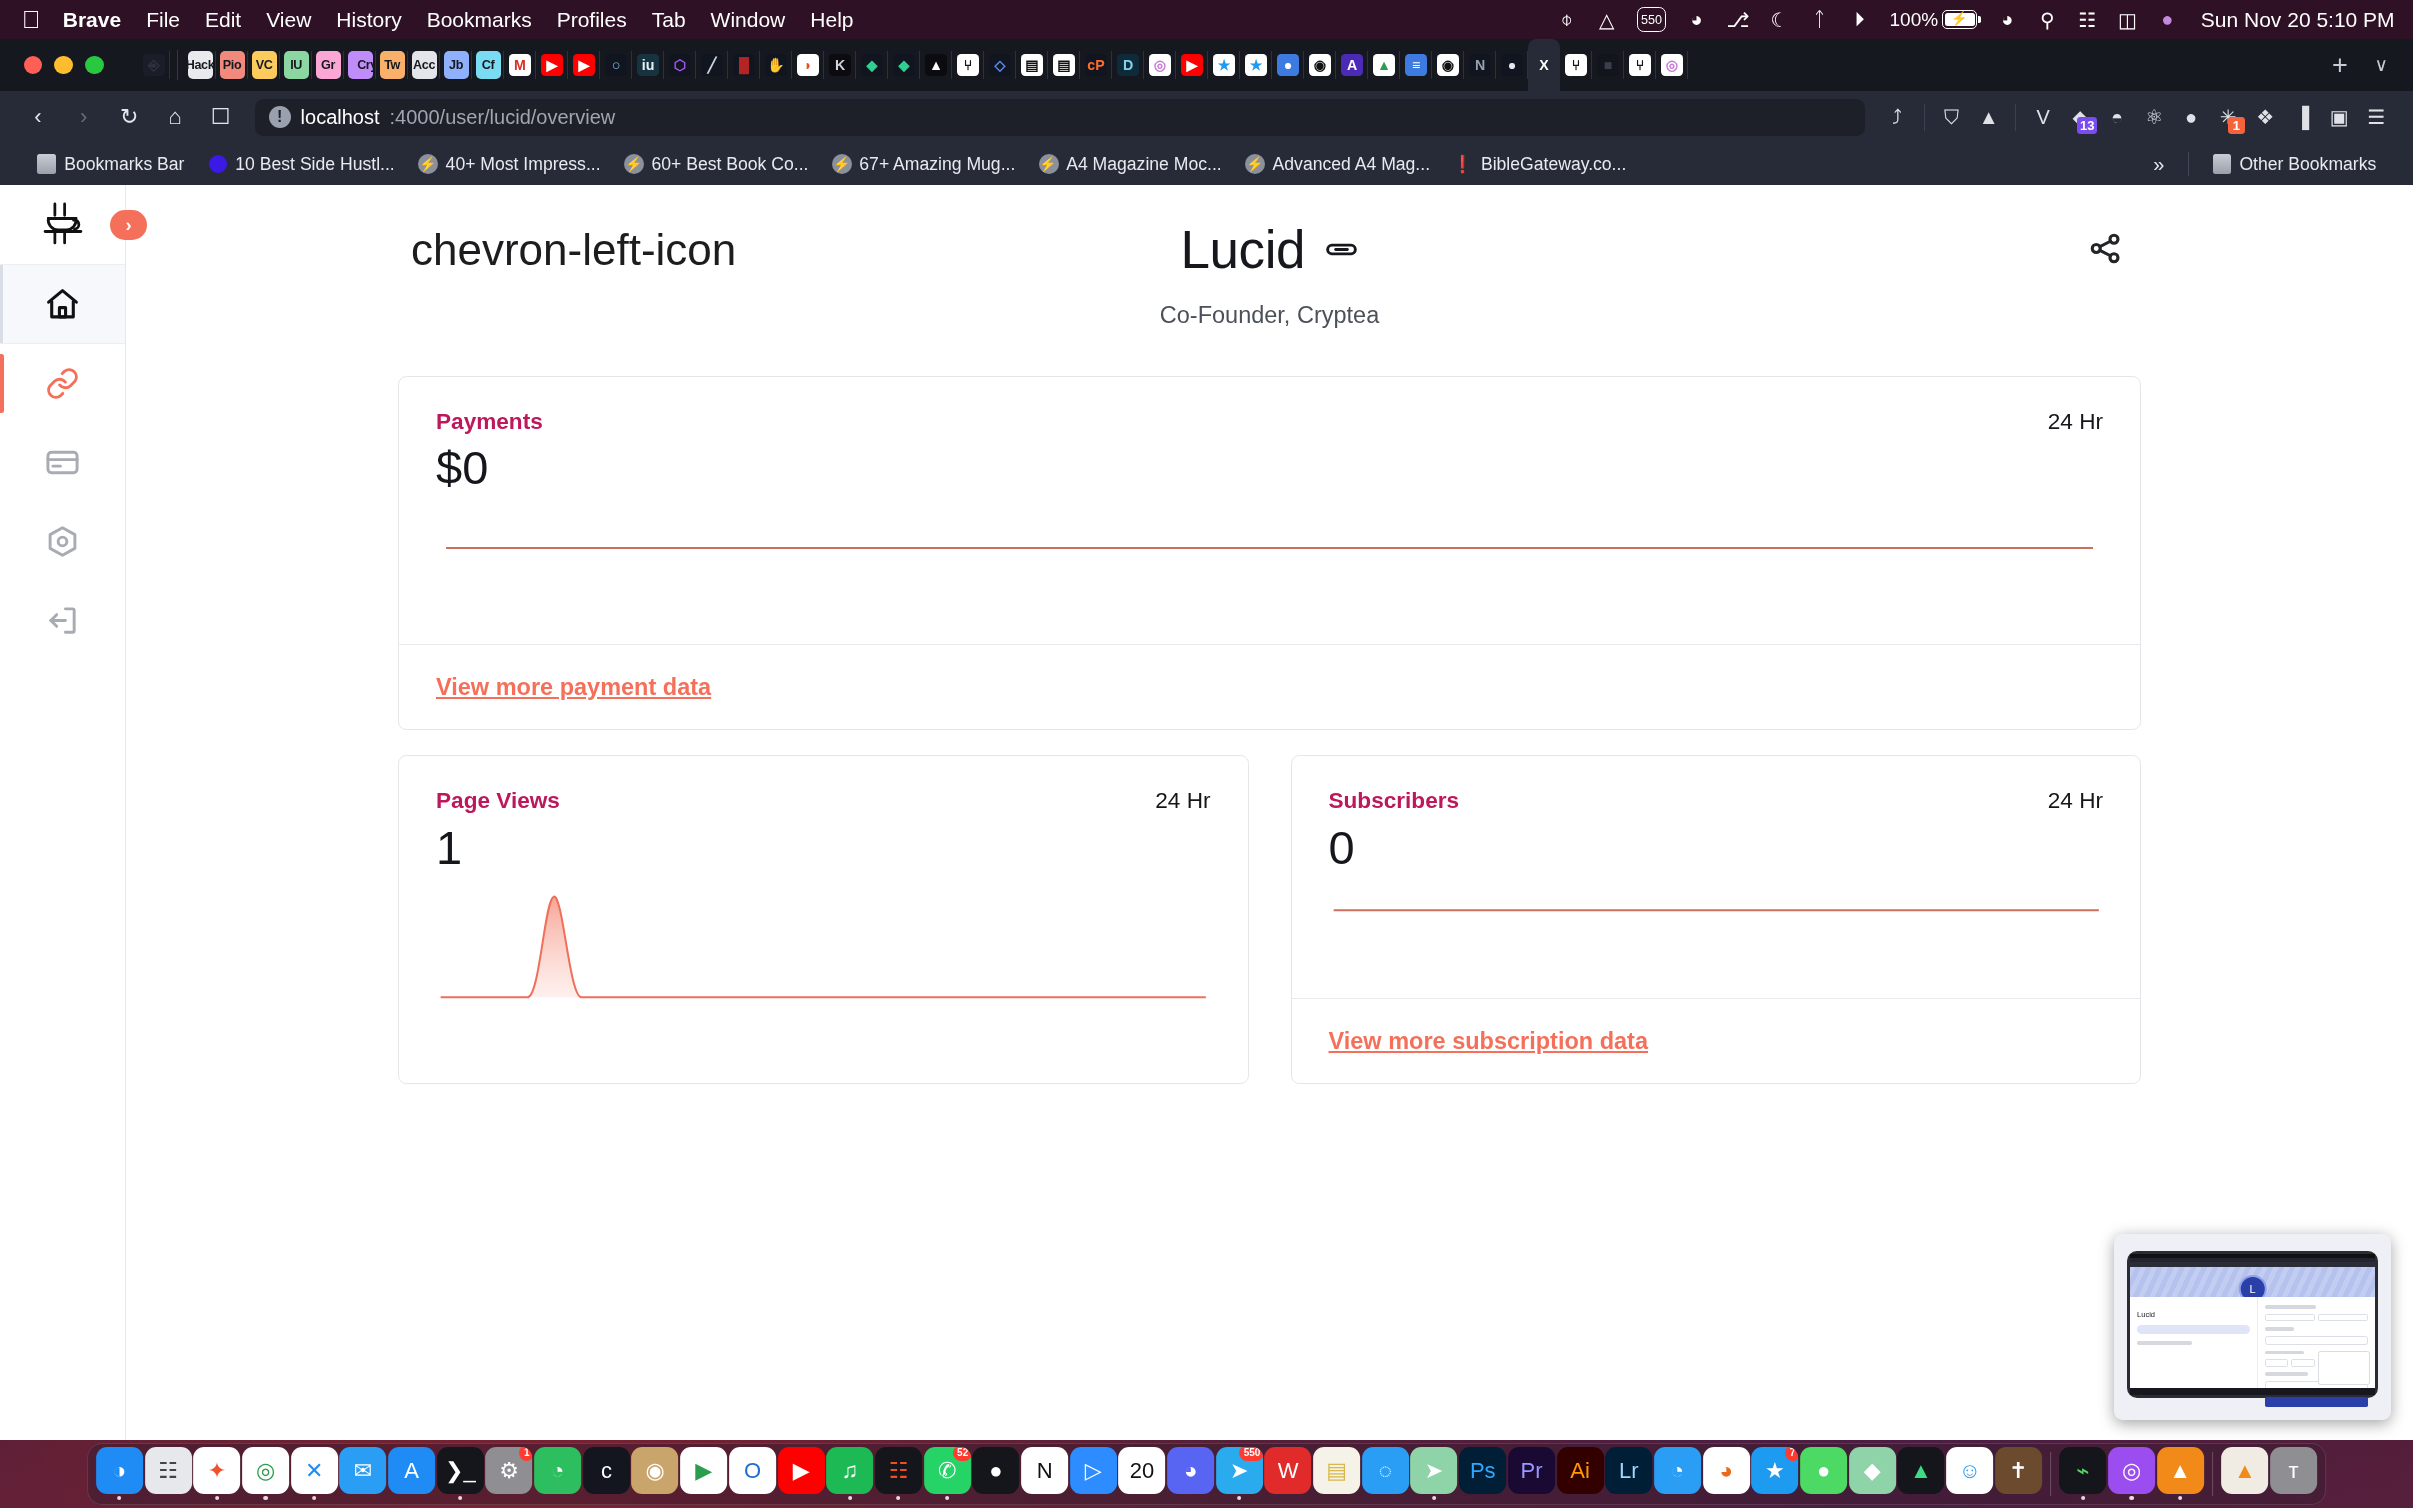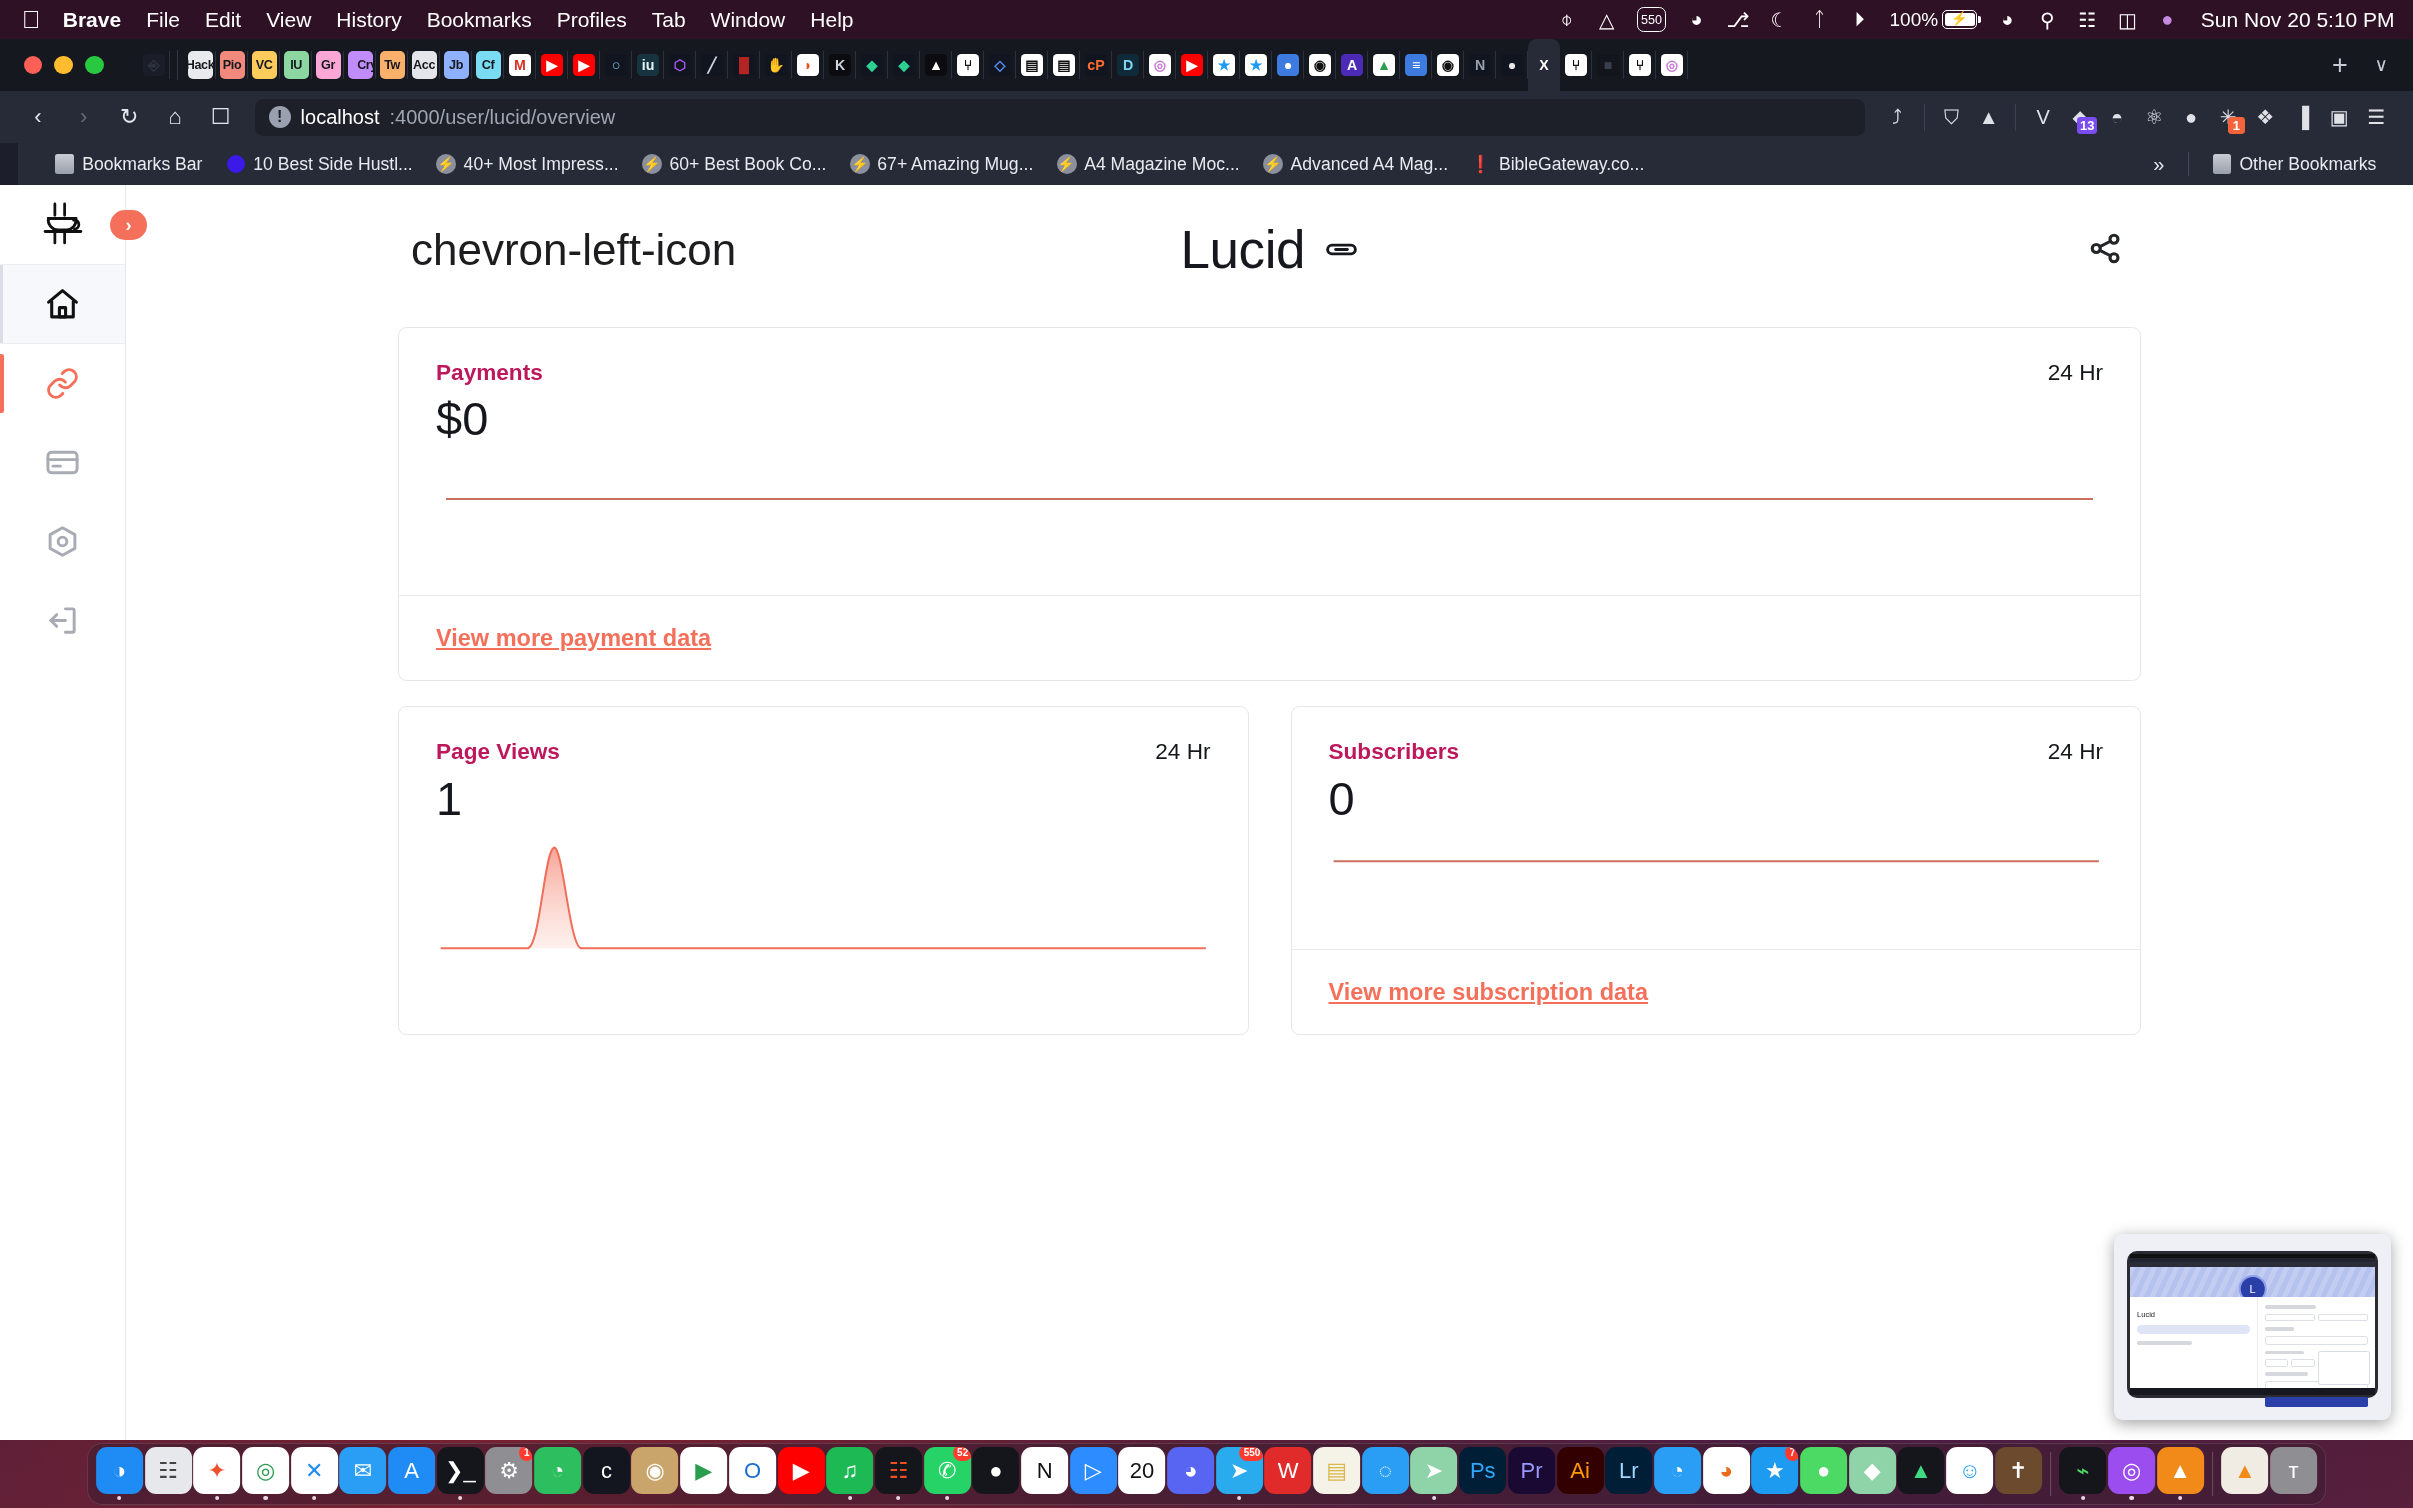--- a/index.html
+++ b/index.html
@@ -113,21 +113,21 @@
   .tb-sep { width:0.8px; height:27px; background:#3c4150; margin: 0 8.4px; }
   .badge {
     position:absolute; bottom: 1.7px; right: 1.7px; min-width: 17px; height: 17px;
     border-radius: 3.4px; font-size: 13px; color:#fff; display:flex;
     align-items:center; justify-content:center; padding: 0 2.5px; font-weight: bold;
   }
 
   
   #bookmarks {
     height: 42px; background: #272b38; display: flex; align-items: center;
-    padding: 0 25px; gap: 0; color: #e8eaef; font-size: 17.6px; margin-left: 18px;
+    padding: 0 25px; gap: 0; color: #e8eaef; font-size: 17.6px;
   }
   .bm { display:flex; align-items:center; gap:7.5px; padding: 0 11.7px; white-space: nowrap; }
   .bm .bmic { width: 20px; height: 20px; display:flex; align-items:center; justify-content:center;
               border-radius:3.4px; font-size:13.4px; }
   .folder-ic {
     width: 18.4px; height: 20px; background: linear-gradient(180deg,#c9ccd3,#9aa0ab);
     border-radius: 2.5px;
   }
   .globe-ic {
     width: 20px; height: 20px; border-radius: 50%; background: #8b909c;
@@ -638,20 +638,21 @@
             <svg width="37" height="37" viewBox="0 0 24 24" fill="none" stroke="#232529" stroke-width="2" stroke-linecap="round" stroke-linejoin="round">
               <circle cx="17.5" cy="6" r="2.6"></circle>
                 <circle cx="6" cy="12" r="2.6"></circle>
                 <circle cx="17.5" cy="18" r="2.6"></circle>
               <path d="M8.4 10.8 15.2 7.3"></path>
                 <path d="M8.4 13.2 15.2 16.7"></path>
             </svg>
           </span>
         </div>
 
+        <div class="ptitle">Co-Founder, Cryptea</div>
 
         <div class="cards">
 
           <div class="card">
             <div class="card-body">
               <div class="card-head">
                 <span class="card-title">Payments</span>
                 <span class="card-period">24 Hr</span>
               </div>
               <div class="card-value">$0</div>

